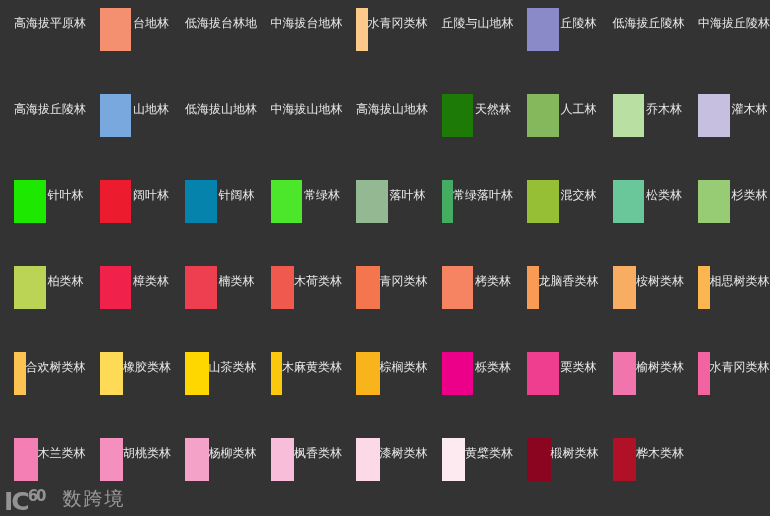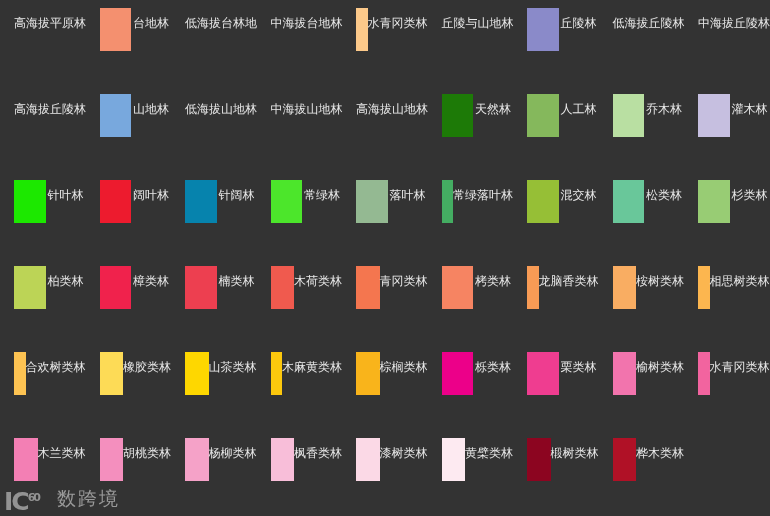--- a/index.html
+++ b/index.html
@@ -61,21 +61,21 @@
   }
   #watermark .wm-logo {
     font-size: 25px;
     font-weight: bold;
     color: #cfcfcf;
     line-height: 25px;
     letter-spacing: -2px;
     font-family: "DejaVu Sans", "Liberation Sans", sans-serif;
   }
   #watermark .wm-logo sup {
-    font-size: 11px;
+    font-size: 15px;
     vertical-align: super;
     margin-top: 32px;
   }
   #watermark .wm-text {
     font-size: 19px;
     color: #d8d8d8;
     margin-left: 18px;
     letter-spacing: 2px;
     font-family: "DejaVu Sans", "Liberation Sans", sans-serif;
   }

